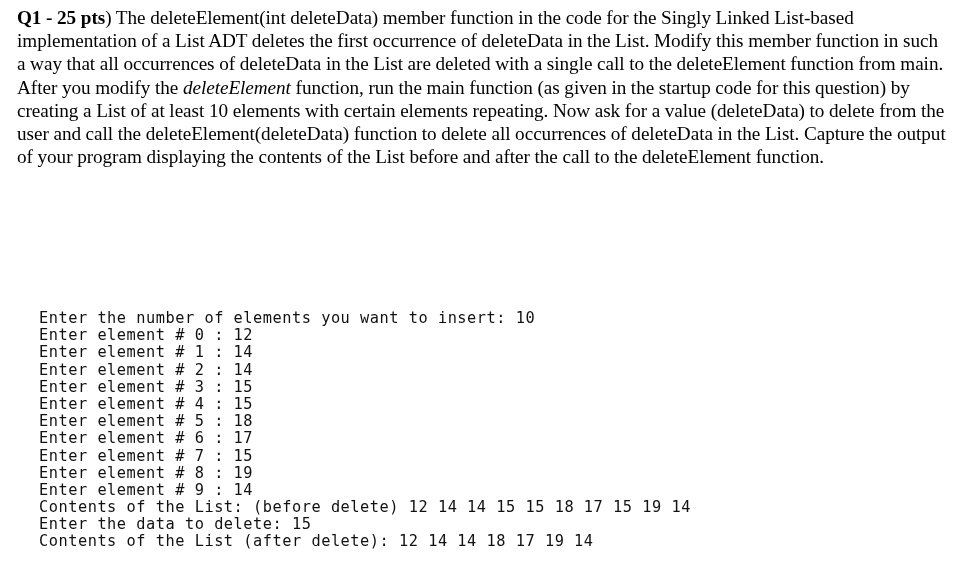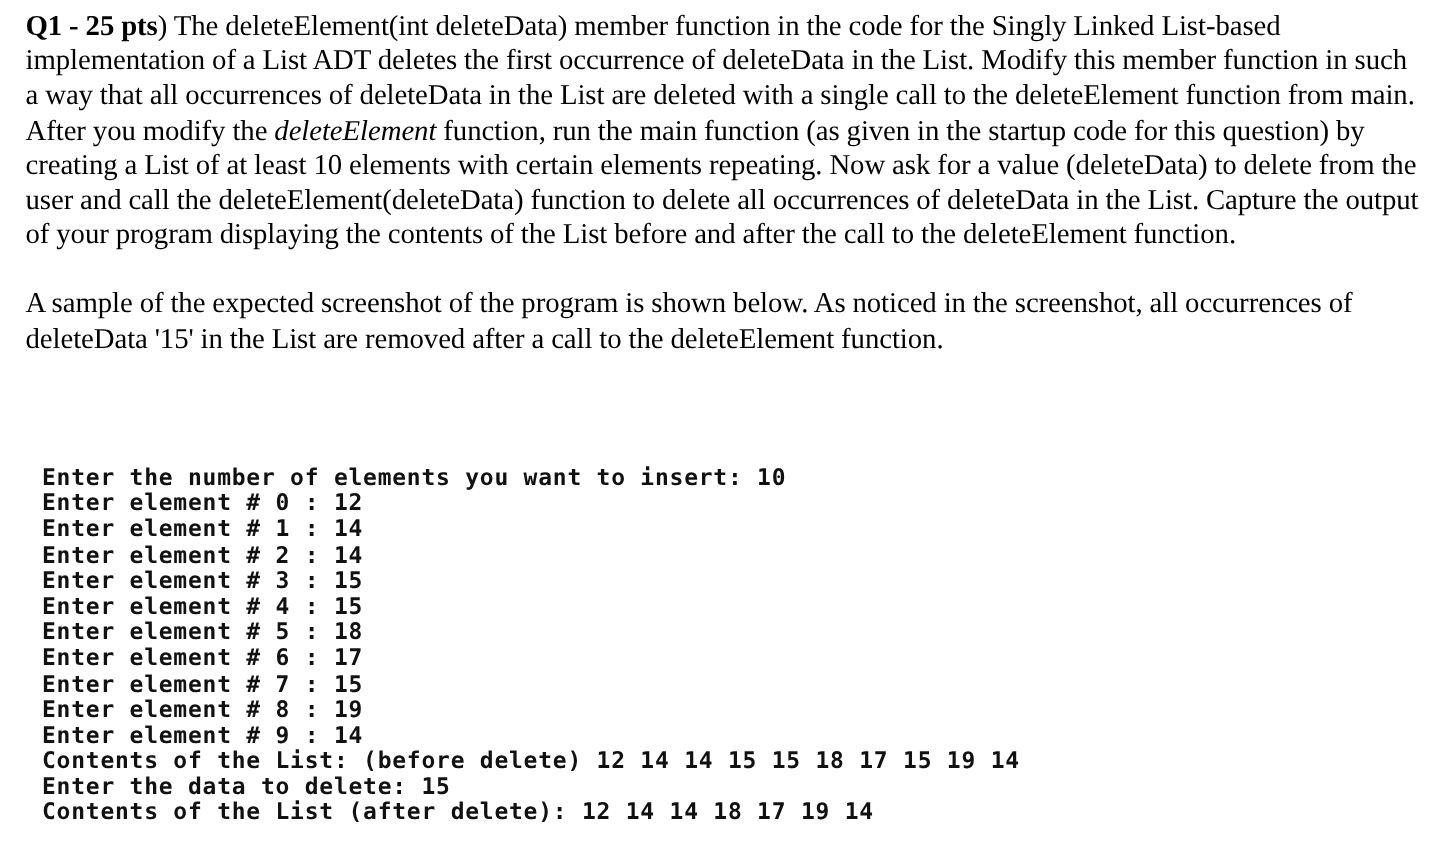--- a/index.html
+++ b/index.html
@@ -48,42 +48,41 @@
   .b {
     font-weight: bold;
   }
   .i {
     font-style: italic;
   }
 
   
   .console {
     position: absolute;
-    left: 28px;
+    left: 39px;
     top: 310px;
     font-family: "DejaVu Sans Mono", "Liberation Mono", monospace;
     font-size: 15.3px;
-    font-weight: bold;
+    font-weight: normal;
     line-height: 17.2px;
     white-space: pre;
     letter-spacing: 0.52px;
     color: #111111;
   }
   .console .cline {
     margin: 0;
     padding: 0;
     height: 17.2px;
   }
 </style>
 </head>
 <body>
 
 <div id="page">
 
   <div class="prose">
     <p class="para" id="para-1"><span class="b">Q1 - 25 pts</span><span>) The deleteElement(int deleteData) member function in the code for the Singly Linked List-based implementation of a List ADT deletes the first occurrence of deleteData in the List. Modify this member function in such a way that all occurrences of deleteData in the List are deleted with a single call to the deleteElement function from main. After you modify the </span><span class="i">deleteElement</span><span> function, run the main function (as given in the startup code for this question) by creating a List of at least 10 elements with certain elements repeating. Now ask for a value (deleteData) to delete from the user and call the deleteElement(deleteData) function to delete all occurrences of deleteData in the List. Capture the output of your program displaying the contents of the List before and after the call to the deleteElement function.</span></p>
     <div class="para-gap"></div>
-    <p class="para" id="para-2"><span>A sample of the expected screenshot of the program is shown below. As noticed in the screenshot, all occurrences of deleteData '15' in the List are removed after a call to the deleteElement function.</span></p>
   </div>
 
   <div class="console" id="console-block"><div class="cline">Enter the number of elements you want to insert: 10</div><div class="cline">Enter element # 0 : 12</div><div class="cline">Enter element # 1 : 14</div><div class="cline">Enter element # 2 : 14</div><div class="cline">Enter element # 3 : 15</div><div class="cline">Enter element # 4 : 15</div><div class="cline">Enter element # 5 : 18</div><div class="cline">Enter element # 6 : 17</div><div class="cline">Enter element # 7 : 15</div><div class="cline">Enter element # 8 : 19</div><div class="cline">Enter element # 9 : 14</div><div class="cline">Contents of the List: (before delete) 12 14 14 15 15 18 17 15 19 14</div><div class="cline">Enter the data to delete: 15</div><div class="cline">Contents of the List (after delete): 12 14 14 18 17 19 14</div></div>
 
 </div>
 
 </body></html>

